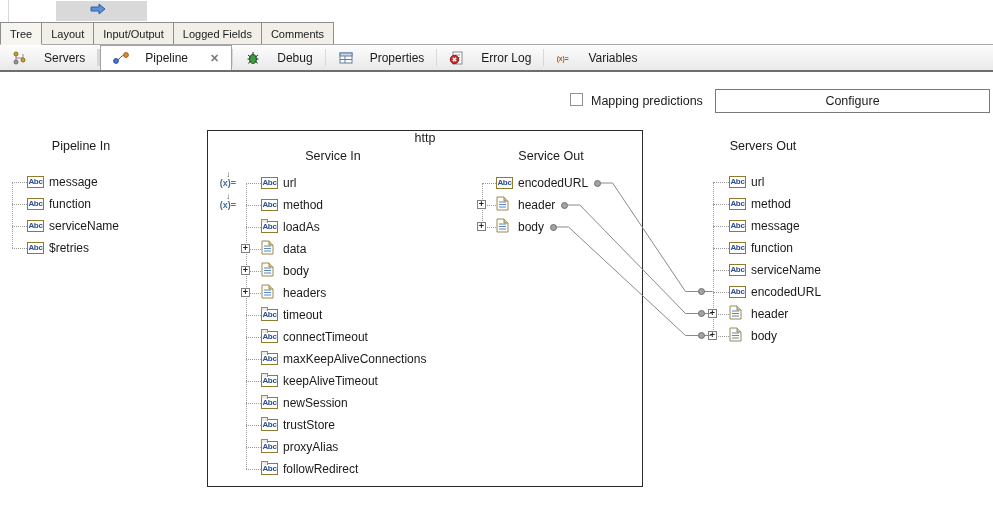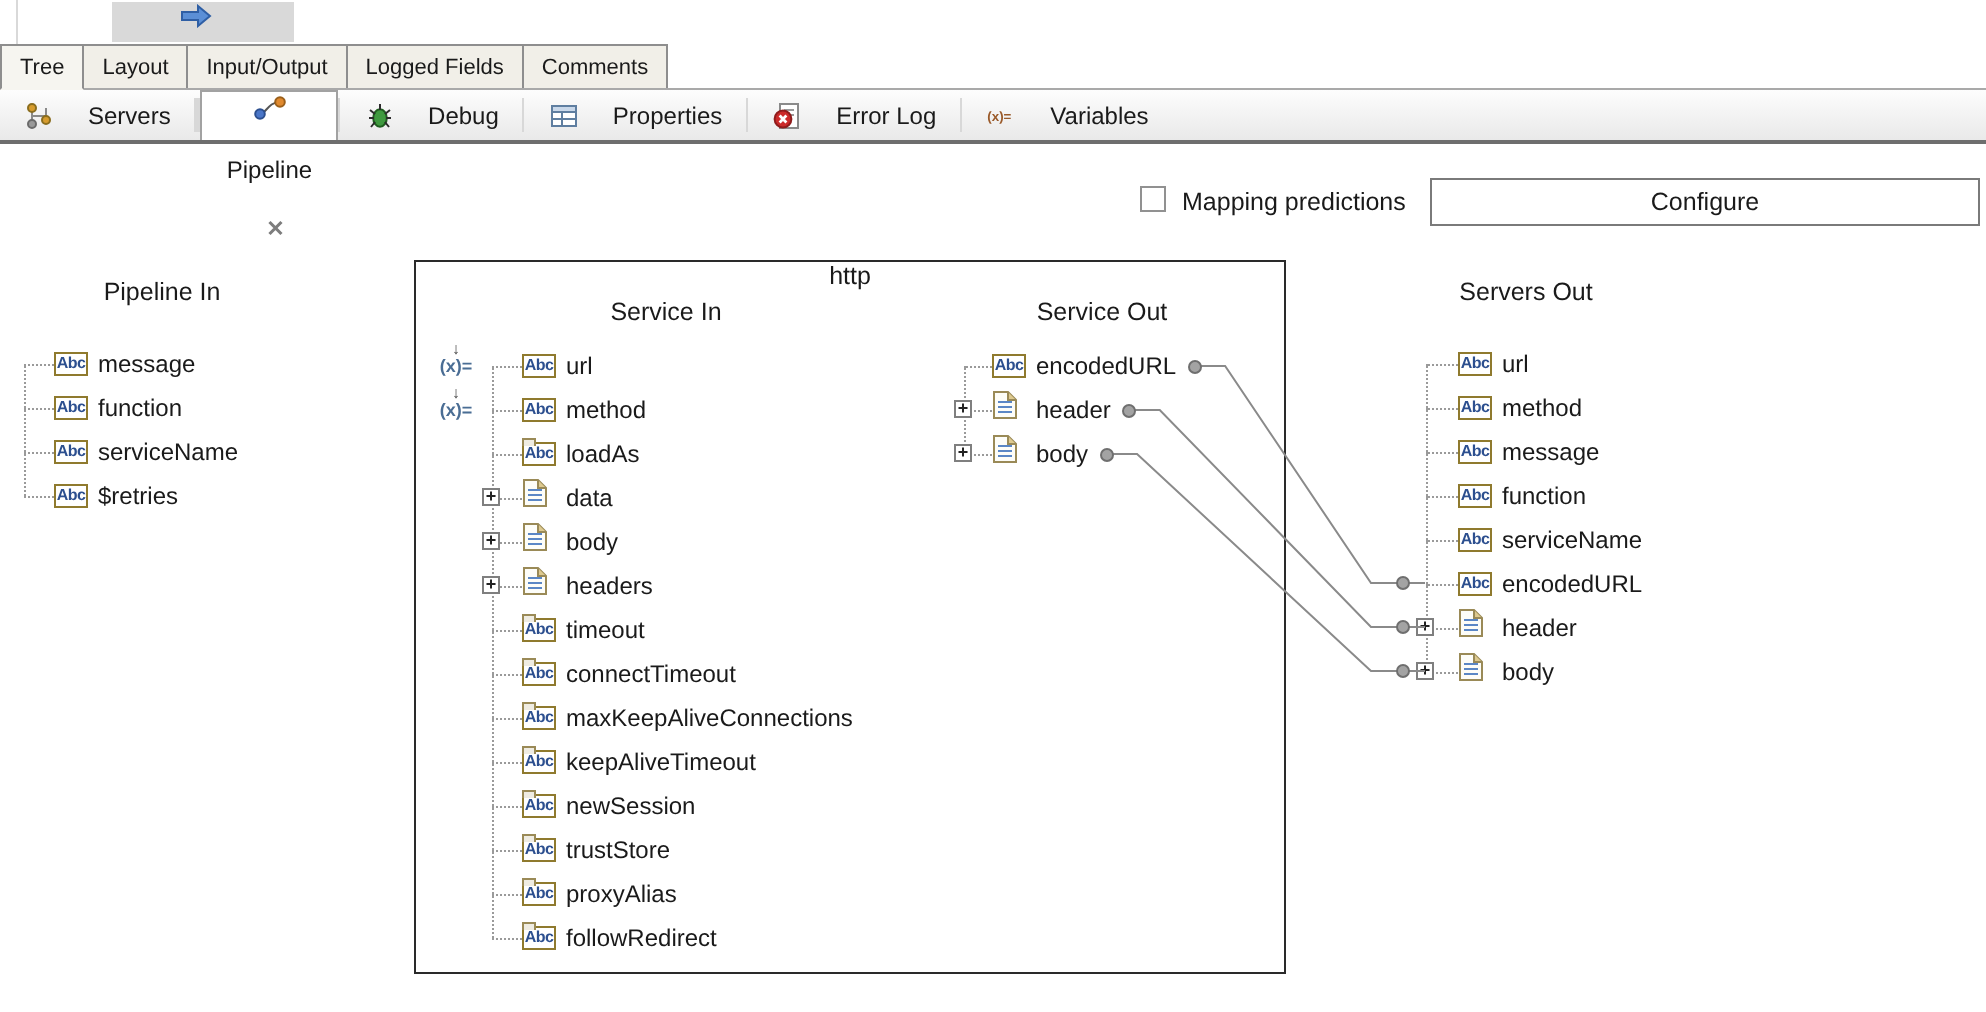--- a/index.html
+++ b/index.html
@@ -18,21 +18,21 @@
   .doc-tab { font-size:11px; padding:3px 9px 3px 9px; border:1px solid #8e8e8e; border-bottom:none; background:#f1efe8; height:22px; display:flex; align-items:center; }
   .doc-tab + .doc-tab { margin-left:-1px; }
   .doc-tab.active { background:#f6f5f0; height:23px; margin-bottom:-1px; border-bottom:1px solid #f6f5f0; }
 
   
   .view-tabs { position:absolute; left:0; top:45px; width:100%; height:27px;
     background:linear-gradient(#fdfdfd,#e9e9e9); border-bottom:2px solid #6e6e6e;
     display:flex; align-items:stretch; }
   .view-tab { display:flex; align-items:center; gap:16px; font-size:12px; padding:0 12px; position:relative; }
   .view-tab .vicon { width:16px; height:16px; display:inline-flex; }
-  .view-tab.selected { background:#fff; border:1px solid #a2a2a2; border-bottom:none;flex-direction:column; }
+  .view-tab.selected { background:#fff; border:1px solid #a2a2a2; border-bottom:none; }
   .view-tab .close { font-size:11px; color:#7d7d7d; margin-left:6px; font-weight:bold; }
   .vsep { width:1px; background:#d8d8d8; margin:4px 0; }
 
   
   .checkbox { position:absolute; left:570px; top:93px; width:13px; height:13px; border:1px solid #919191; background:#fff; }
   .cb-label { position:absolute; left:591px; top:94px; font-size:12.5px; }
   .configure-btn { position:absolute; left:715px; top:89px; width:275px; height:24px; border:1px solid #7a7a7a; background:#fff; font-size:12.5px; display:flex; align-items:center; justify-content:center; }
 
   
   #diagram { position:absolute; inset:0; }

